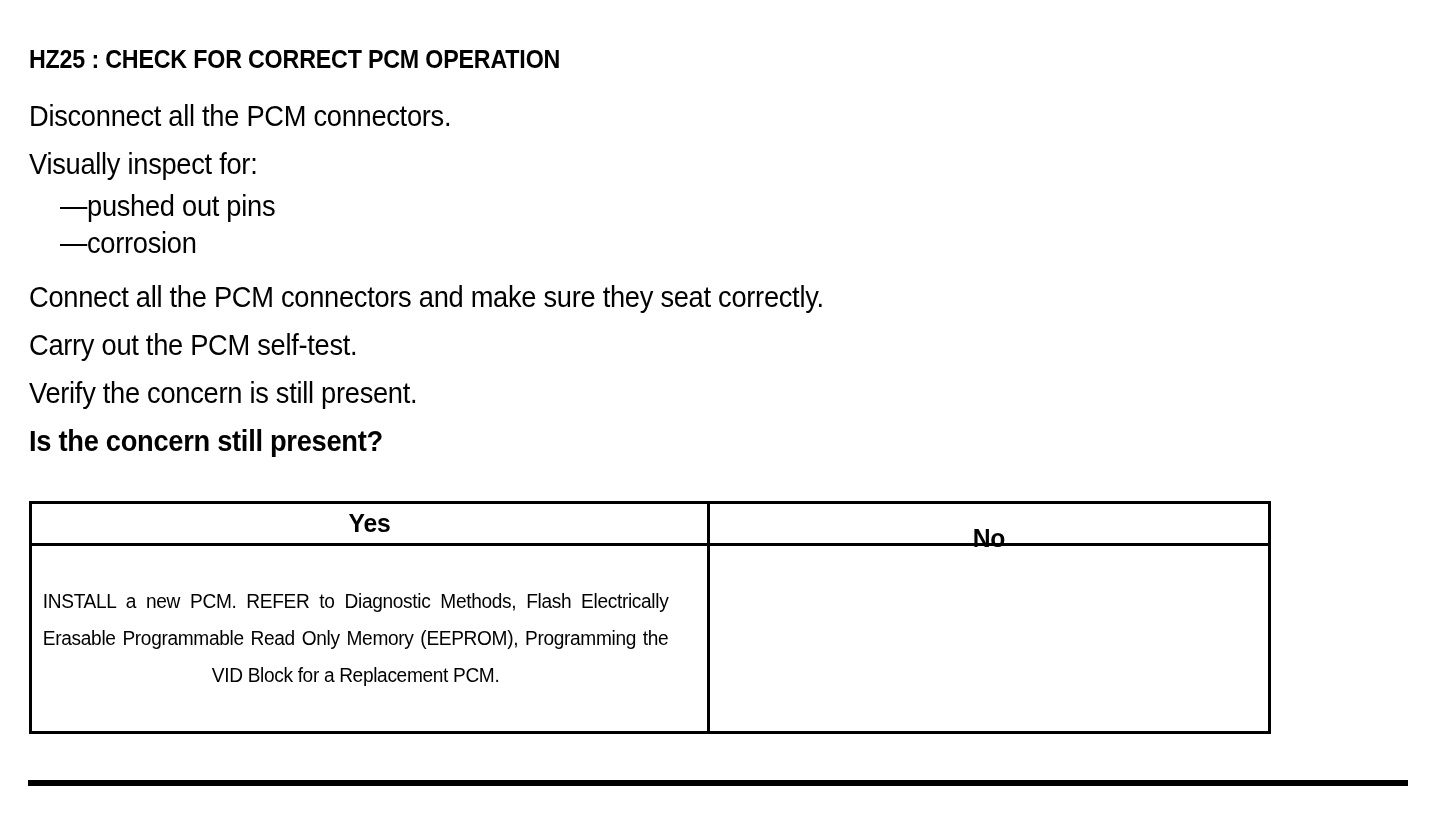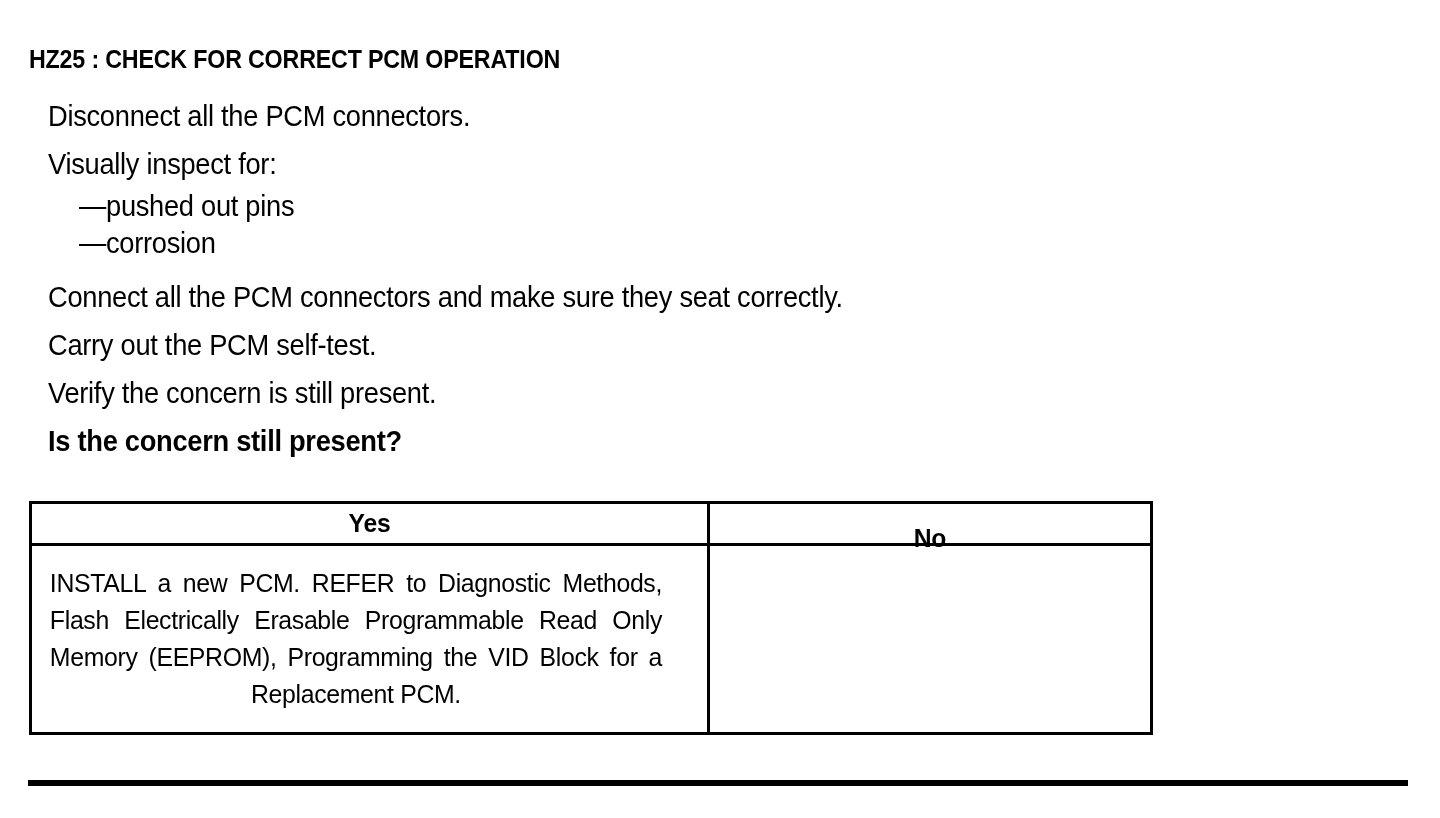--- a/index.html
+++ b/index.html
@@ -37,21 +37,20 @@
     transform: scaleX(0.93);
     transform-origin: left top;
   }
 
   
   .body-block {
     position: absolute;
     left: 29px;
     top: 80px;
     width: 1380px;
-    margin-left: 19px;
   }
   .step-line {
     font-size: 29px;
     line-height: 48px;
     font-weight: normal;
     letter-spacing: -0.3px;
     white-space: nowrap;
     transform: scaleX(0.94);
     transform-origin: left center;
   }
@@ -69,21 +68,21 @@
   }
   .gap-after-sub {
     height: 11px;
   }
 
   
   .decision-table {
     position: absolute;
     left: 29px;
     top: 489px;
-    width: 1124px;
+    width: 1242px;
     border: 3px solid #000;
     box-sizing: border-box;
     background: #fff;
   }
   .tbl-header-row {
     display: flex;
     height: 39px;
     border-bottom: 3px solid #000;
   }
   .tbl-body-row {
@@ -105,24 +104,24 @@
     display: flex;
     align-items: center;
     justify-content: center;
     font-size: 26px;
     font-weight: bold;
     letter-spacing: -0.2px;
     height: 100%;
     transform: scaleX(0.95);
   }
   .td-cell {
-    font-size: 26px;
+    font-size: 20px;
     line-height: 37px;
     letter-spacing: -0.35px;
-    padding: 15px;
+    padding: 8px;
     display: flex;
     align-items: center;
   }
   .td-yes-text {
     width: 100%;
     padding: 4px 1px 4px 3px;
     box-sizing: border-box;
     text-align: justify;
     text-align-last: center;
     transform: scaleX(0.955);

